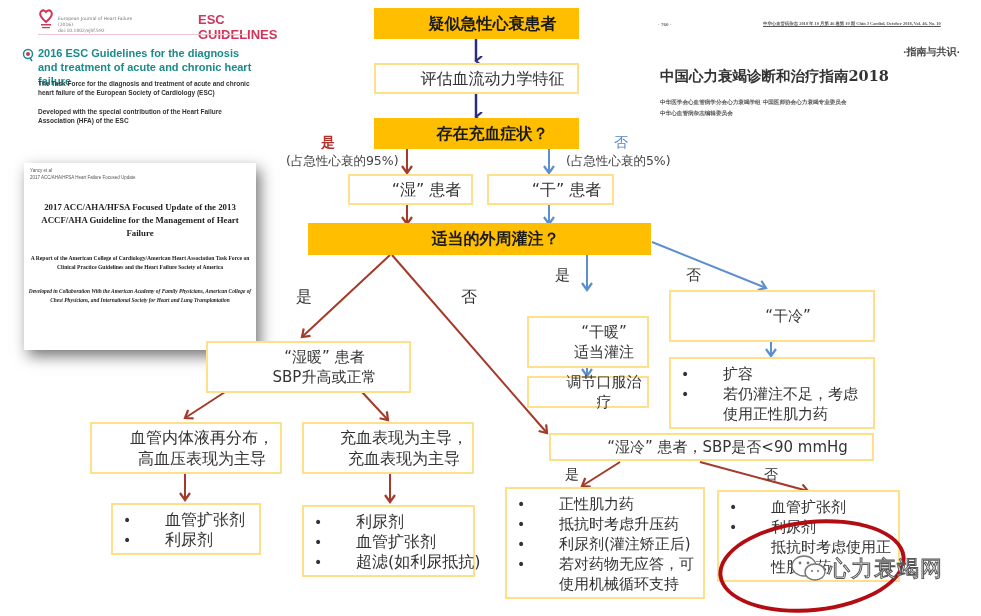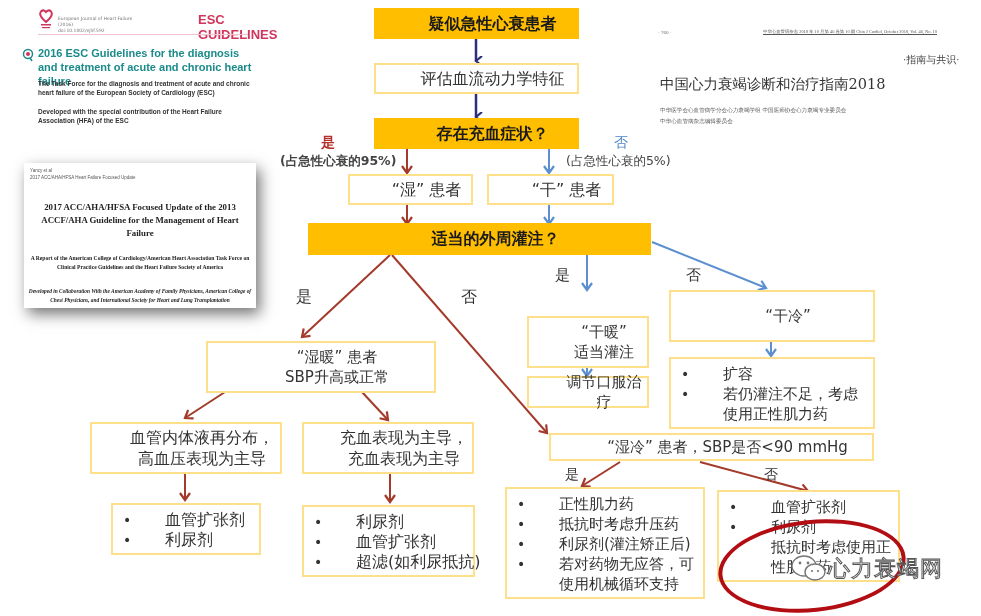--- a/index.html
+++ b/index.html
@@ -13,29 +13,29 @@
   .esc .logo { left: 38px; top: 8px; width: 16px; height: 22px; }
   .esc .journal { left: 58px; top: 16px; font-size: 4.5px; color: #777; line-height: 6px; width: 80px; }
   .esc .tag { left: 198px; top: 12px; font-size: 13px; font-weight: bold; color: #d0355b; font-family: "Liberation Sans", sans-serif; }
   .esc .rule { left: 38px; top: 34px; width: 210px; height: 1px; background: #f0c4cf; }
   .esc .mag { left: 22px; top: 48px; width: 12px; height: 14px; }
   .esc .title { left: 38px; top: 46px; width: 215px; font-size: 11px; font-weight: bold; color: #1b8a8a; line-height: 14px; font-family: "Liberation Sans", sans-serif; }
   .esc .sub1 { left: 38px; top: 79px; width: 215px; font-size: 6.5px; font-weight: bold; color: #333; line-height: 9px; font-family: "Liberation Sans", sans-serif; }
   .esc .sub2 { left: 38px; top: 107px; width: 215px; font-size: 6.5px; font-weight: bold; color: #333; line-height: 9px; font-family: "Liberation Sans", sans-serif; }
 
   
-  .acc { left: 24px; top: 163px; width: 232px; height: 145px; background: #fff;
+  .acc { left: 24px; top: 163px; width: 232px; height: 187px; background: #fff;
          box-shadow: 4px 6px 14px rgba(0,0,0,0.55); }
   .acc .hdr { left: 6px; top: 4px; font-size: 4.5px; color: #555; line-height: 7px; font-family: "Liberation Sans", sans-serif; }
   .acc .title { left: 4px; top: 38px; width: 224px; text-align: center; font-size: 8.8px; font-weight: bold; color: #222; line-height: 13px; font-family: "Liberation Serif", serif; }
   .acc .rep { left: 4px; top: 91px; width: 224px; text-align: center; font-size: 5.6px; font-weight: bold; color: #222; line-height: 9px; font-family: "Liberation Serif", serif; }
   .acc .dev { left: 4px; top: 124px; width: 224px; text-align: center; font-size: 5.4px; font-style: italic; font-weight: bold; color: #222; line-height: 9px; font-family: "Liberation Serif", serif; }
 
   
-  .cn { left: 640px; top: 12px; width: 341px; height: 120px; }
+  .cn { left: 640px; top: 4px; width: 341px; height: 120px; font-weight: bold; }
   .cn .pg { left: 18px; top: 18px; font-size: 5px; color: #666; font-family: "Liberation Serif", serif; }
   .cn .jr { left: 123px; top: 17px; font-size: 5px; color: #555; text-decoration: underline; font-family: "Liberation Serif", serif; white-space: nowrap; }
   .cn .sec { left: 263px; top: 41px; font-size: 10px; color: #444; font-family: "DejaVu Serif", serif; }
   .cn .title { left: 20px; top: 63px; font-size: 14.5px; color: #333; font-family: "DejaVu Serif", serif; white-space: nowrap; }
   .cn .org1, .cn .org2 { left: 20px; font-size: 5.6px; color: #555; white-space: nowrap; font-family: "DejaVu Serif", serif; }
   .cn .org1 { top: 95px; }
   .cn .org2 { top: 106px; }
 
   
   .box { position: absolute; display: flex; flex-direction: column; align-items: center; justify-content: center;
@@ -143,21 +143,21 @@
   <span>疑似急性心衰患者</span>
 </div>
 <div class="box" style="left:374px;top:63px;width:205px;height:31px;font-size:16px;">
   <span>评估血流动力学特征</span>
 </div>
 <div class="box ybox" style="left:374px;top:118px;width:205px;height:31px;">
   <span>存在充血症状？</span>
 </div>
 
 <div class="lbl lbl-red" style="left:321px;top:134px;font-size:14px;">是</div>
-<div class="note" style="left:280px;top:153px;font-weight:bold;">(占急性心衰的95%)</div>
+<div class="note" style="left:286px;top:153px;">(占急性心衰的95%)</div>
 <div class="lbl lbl-blue" style="left:614px;top:134px;font-size:14px;">否</div>
 <div class="note" style="left:566px;top:153px;">(占急性心衰的5%)</div>
 
 <div class="box" style="left:348px;top:174px;width:125px;height:31px;font-size:16px;">
   <span>“湿” 患者</span>
 </div>
 <div class="box" style="left:487px;top:174px;width:127px;height:31px;font-size:16px;">
   <span>“干” 患者</span>
 </div>
 
@@ -187,21 +187,21 @@
       <span class="bul">•</span>
       <span>扩容</span>
     </div>
   <div class="li">
       <span class="bul">•</span>
       <span>若仍灌注不足，考虑</span>
     </div>
   <div class="cont">使用正性肌力药</div>
 </div>
 
-<div class="box" style="left:206px;top:341px;width:230px;height:52px;">
+<div class="box" style="left:206px;top:341px;width:205px;height:52px;">
   <span>“湿暖” 患者</span>
   <span>SBP升高或正常</span>
 </div>
 
 <div class="box" style="left:90px;top:422px;width:192px;height:52px;font-size:16px;line-height:21px;">
   <span>血管内体液再分布，</span>
   <span>高血压表现为主导</span>
 </div>
 <div class="box" style="left:302px;top:422px;width:172px;height:52px;font-size:16px;line-height:21px;">
   <span>充血表现为主导，</span>

